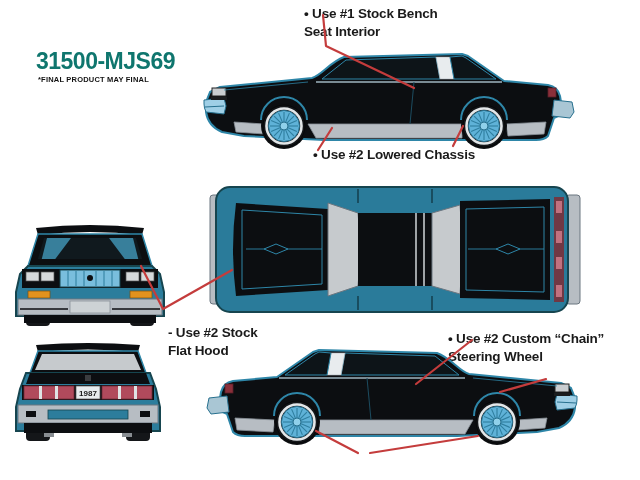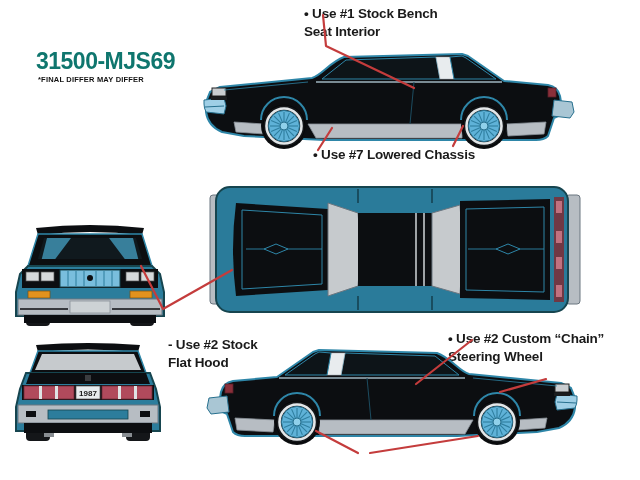--- a/index.html
+++ b/index.html
@@ -14,36 +14,36 @@
   .disclaimer{
     position:absolute;left:38px;top:75px;
     font-size:7.5px;font-weight:700;letter-spacing:0.2px;color:#111;
   }
   .ann{
     position:absolute;font-size:13.5px;line-height:18px;font-weight:700;
     color:#1a1a1a;letter-spacing:-0.2px;white-space:pre-line;
   }
   #ann-bench{left:304px;top:5px;width:160px;}
   #ann-chassis{left:313px;top:146px;width:200px;}
-  #ann-hood{left:168px;top:324px;width:120px;margin-top:12px;}
+  #ann-hood{left:168px;top:324px;width:120px;}
   #ann-steer{left:448px;top:330px;width:168px;}
   #ann-wheels{left:308px;top:452px;width:220px;}
   svg.art{position:absolute;left:0;top:0;}
 </style>
 </head>
 <body>
 
 <div class="canvas">
 
   <div class="title">31500-MJS69</div>
-  <div class="disclaimer">*FINAL DIFFER MAY DIFFER</div>
+  <div class="disclaimer">*FINAL PRODUCT MAY FINAL</div>
 
   <div class="ann" id="ann-bench">• Use #1 Stock Bench
 Seat Interior</div>
-  <div class="ann" id="ann-chassis">• Use #7 Lowered Chassis</div>
+  <div class="ann" id="ann-chassis">• Use #2 Lowered Chassis</div>
   <div class="ann" id="ann-hood">- Use #2 Stock
 Flat Hood</div>
   <div class="ann" id="ann-steer">• Use #2 Custom “Chain”
 Steering Wheel</div>
 
   <svg class="art" width="640" height="480" viewBox="0 0 640 480" xmlns="http://www.w3.org/2000/svg" xmlns:xlink="http://www.w3.org/1999/xlink">
 
     <defs>
 
       <g id="wire-wheel">

